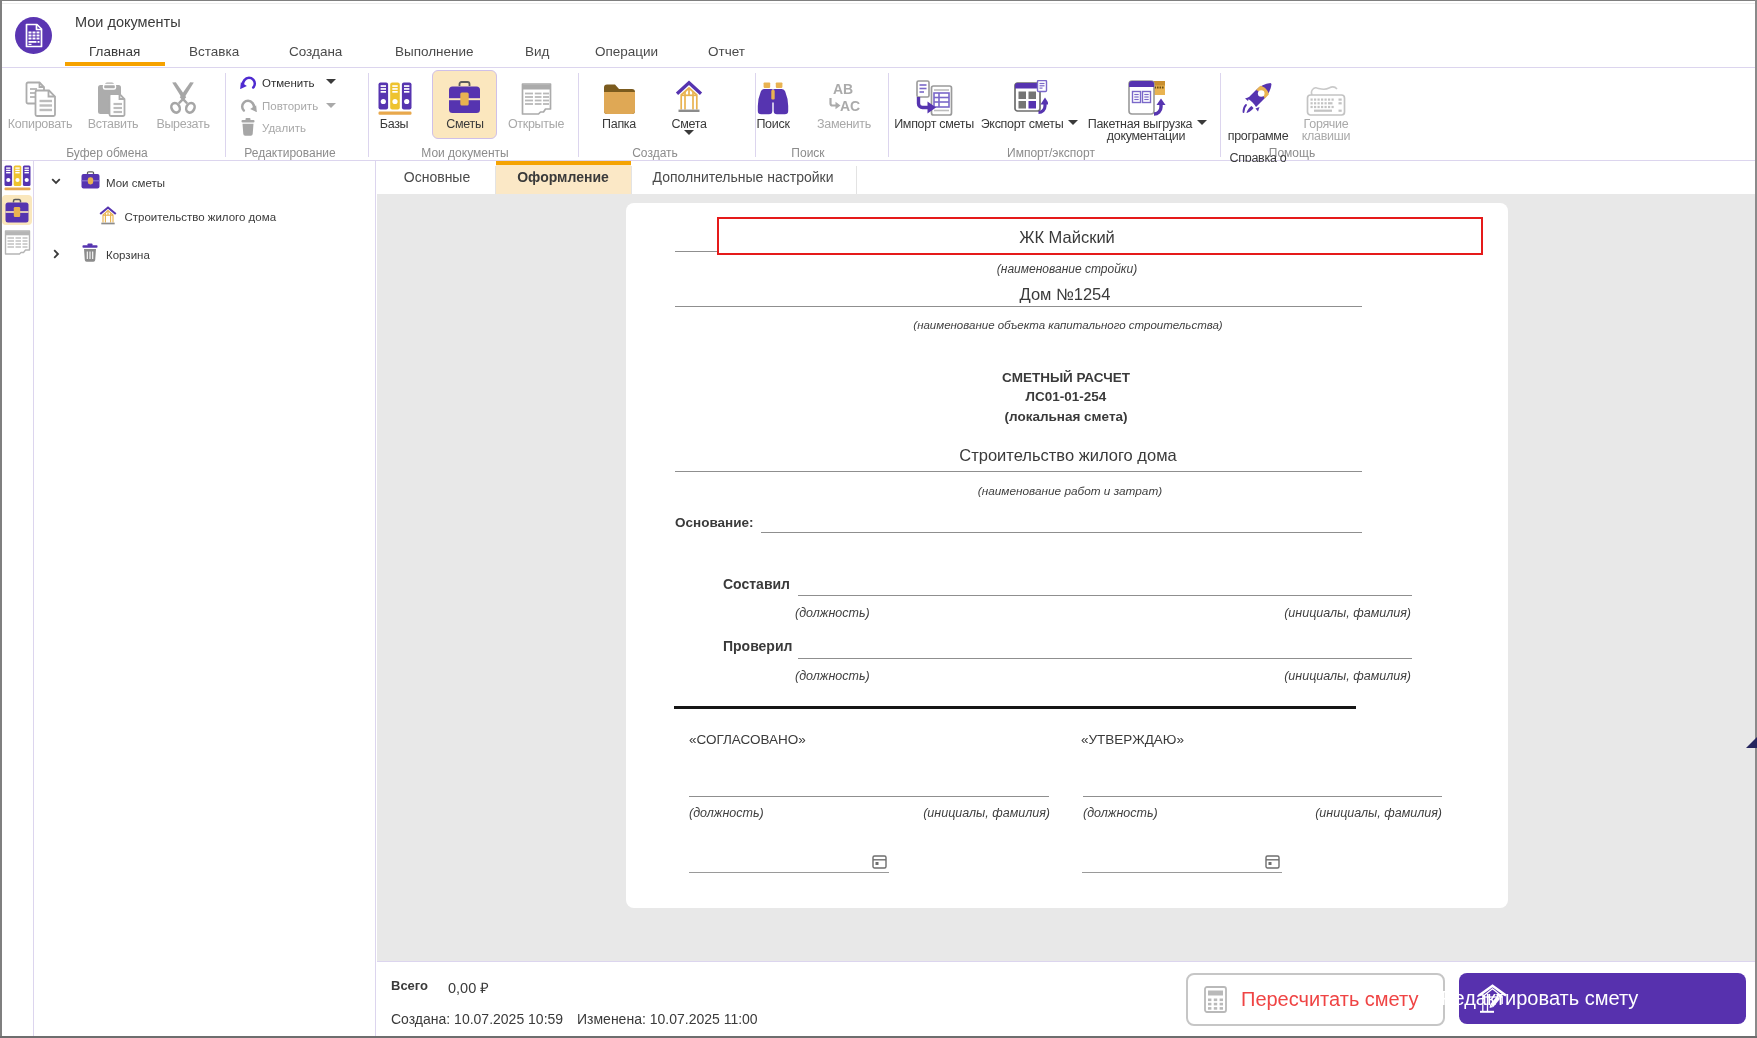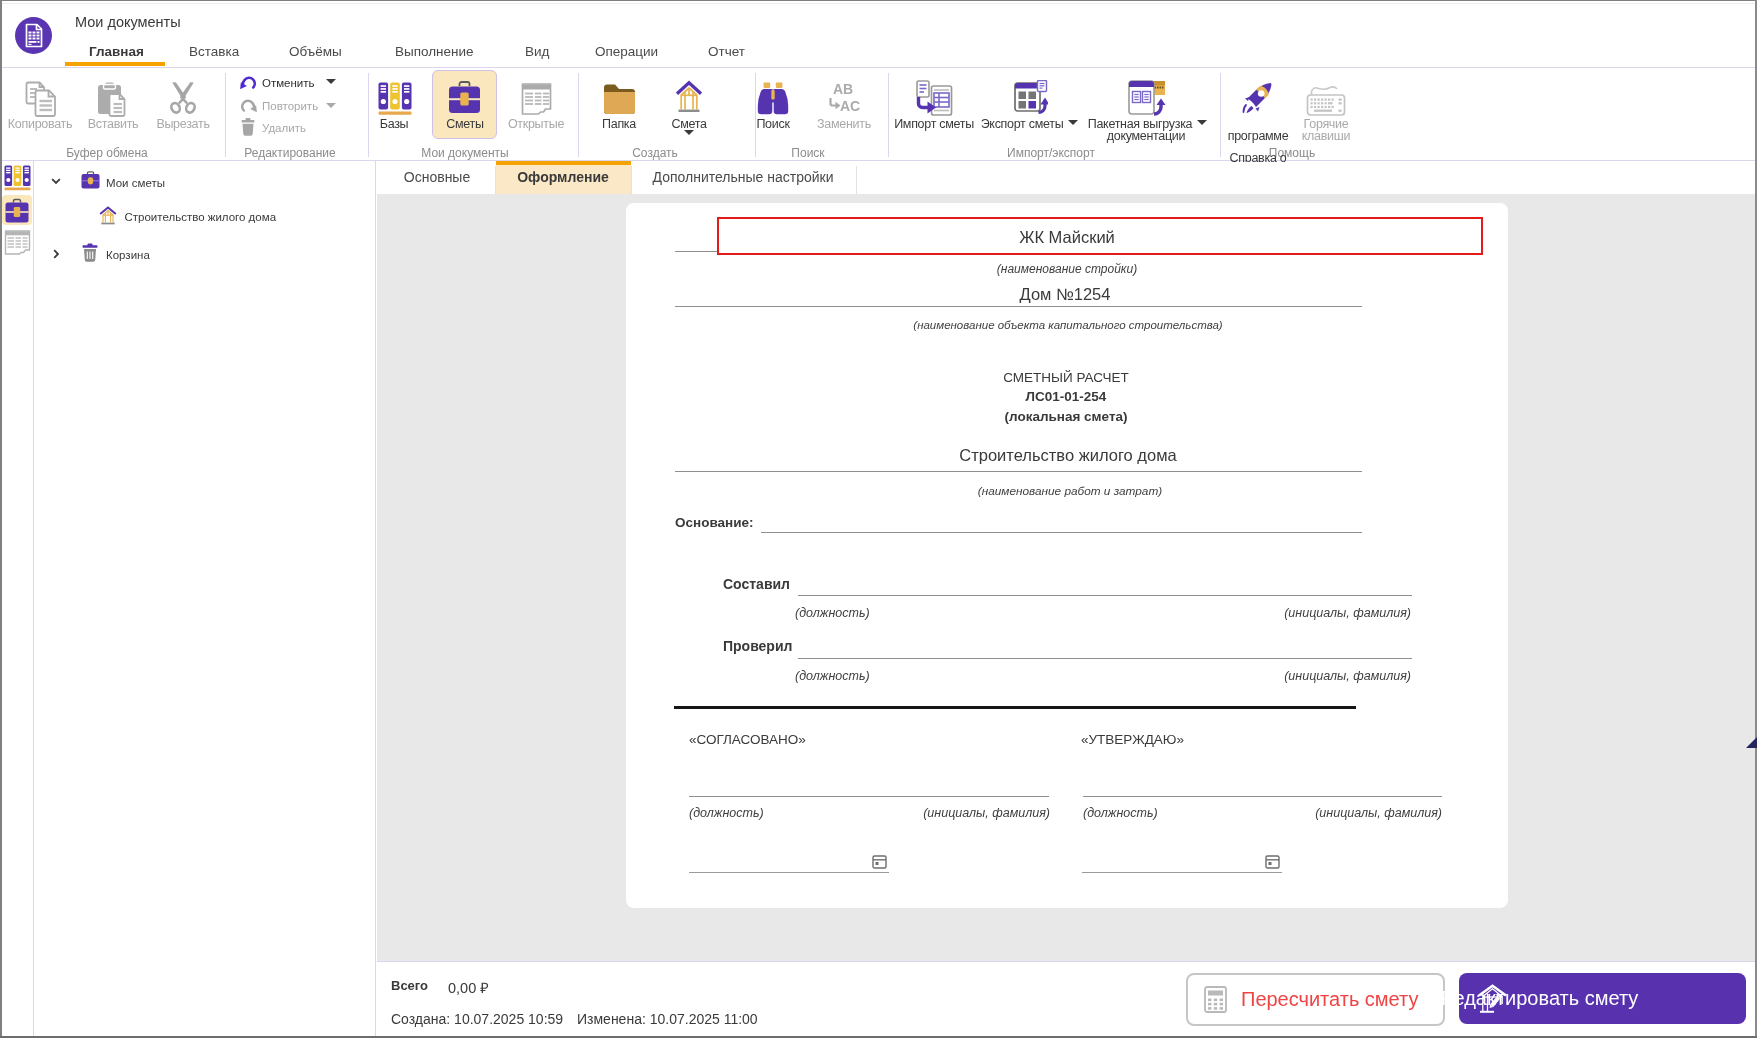--- a/index.html
+++ b/index.html
@@ -34,23 +34,23 @@
       <rect x="13.5" y="20.5" width="3" height="2"></rect>
         <rect x="17.5" y="20.5" width="3" height="2"></rect>
         <rect x="21.5" y="20.5" width="3" height="2"></rect>
       <rect x="13.5" y="24" width="8" height="1.8"></rect>
         <rect x="22.5" y="24" width="2" height="1.8"></rect>
       <rect x="13.5" y="26.8" width="3" height="1.2"></rect>
     </g>
   </svg>
   <div class="tx" style="left:75px;top:13.5px;font-size:14.5px;">Мои документы</div>
 
-  <div class="tx" style="left:89px;top:44px;font-size:13.5px;font-weight:bold;">Главная</div>
+  <div class="tx" style="left:89px;top:44px;font-size:13.5px;font-weight:normal;">Главная</div>
   <div class="tx" style="left:189px;top:44px;font-size:13.5px;color:#4a4a4a;">Вставка</div>
-  <div class="tx" style="left:289px;top:44px;font-size:13.5px;color:#4a4a4a;">Объёмы</div>
+  <div class="tx" style="left:289px;top:44px;font-size:13.5px;color:#4a4a4a;">Создана</div>
   <div class="tx" style="left:395px;top:44px;font-size:13.5px;color:#4a4a4a;">Выполнение</div>
   <div class="tx" style="left:525px;top:44px;font-size:13.5px;color:#4a4a4a;">Вид</div>
   <div class="tx" style="left:595px;top:44px;font-size:13.5px;color:#4a4a4a;">Операции</div>
   <div class="tx" style="left:708px;top:44px;font-size:13.5px;color:#4a4a4a;">Отчет</div>
   <div class="abs" style="left:65px;top:62px;width:100px;height:4px;background:#f6a200;"></div>
   <div class="abs" style="left:0;top:67px;width:1757px;height:1px;background:#dcd5ee;"></div>
 
   <div class="vsep" style="left:225px;"></div>
   <div class="vsep" style="left:368px;"></div>
   <div class="vsep" style="left:578px;"></div>
@@ -428,21 +428,21 @@
   <div class="abs" style="left:377px;top:194px;width:1380px;height:767px;background:#e8e8e8;"></div>
   <div class="abs" id="card" style="left:626px;top:203px;width:882px;height:705px;background:#fff;border-radius:8px;"></div>
 
   <div class="hline" style="left:675px;top:251px;width:687px;"></div>
   <div class="abs" style="left:717px;top:216.5px;width:766px;height:38px;background:#fff;border:2.8px solid #e51a1a;box-sizing:border-box;"></div>
   <div class="tx" style="left:1067px;top:228px;font-size:16.5px;transform:translateX(-50%);">ЖК Майский</div>
   <div class="tx" style="left:1067px;top:261.5px;font-size:12px;font-style:italic;color:#3f3f3f;transform:translateX(-50%);">(наименование стройки)</div>
   <div class="tx" style="left:1065px;top:285px;font-size:16.5px;transform:translateX(-50%);">Дом №1254</div>
   <div class="hline" style="left:675px;top:306px;width:687px;"></div>
   <div class="tx" style="left:1068px;top:318.5px;font-size:11.5px;font-style:italic;color:#3f3f3f;transform:translateX(-50%);">(наименование объекта капитального строительства)</div>
-  <div class="tx" style="left:1066px;top:369.5px;font-size:13.5px;font-weight:normal;transform:translateX(-50%);">СМЕТНЫЙ РАСЧЕТ</div>
+  <div class="tx" style="left:1066px;top:369.5px;font-size:13.5px;font-weight:bold;transform:translateX(-50%);">СМЕТНЫЙ РАСЧЕТ</div>
   <div class="tx" style="left:1066px;top:389px;font-size:13.5px;font-weight:bold;transform:translateX(-50%);">ЛС01-01-254</div>
   <div class="tx" style="left:1066px;top:408.5px;font-size:13.5px;font-weight:bold;transform:translateX(-50%);">(локальная смета)</div>
   <div class="tx" style="left:1068px;top:446px;font-size:16.5px;transform:translateX(-50%);">Строительство жилого дома</div>
   <div class="hline" style="left:675px;top:471px;width:687px;"></div>
   <div class="tx" style="left:1070px;top:483.5px;font-size:11.8px;font-style:italic;color:#3f3f3f;transform:translateX(-50%);">(наименование работ и затрат)</div>
   <div class="tx" style="left:675px;top:515px;font-size:13.5px;font-weight:bold;">Основание:</div>
   <div class="hline" style="left:761px;top:532px;width:601px;"></div>
 
   <div class="tx" style="left:723px;top:576px;font-size:14px;font-weight:bold;">Составил</div>
   <div class="hline" style="left:798px;top:595px;width:614px;"></div>

